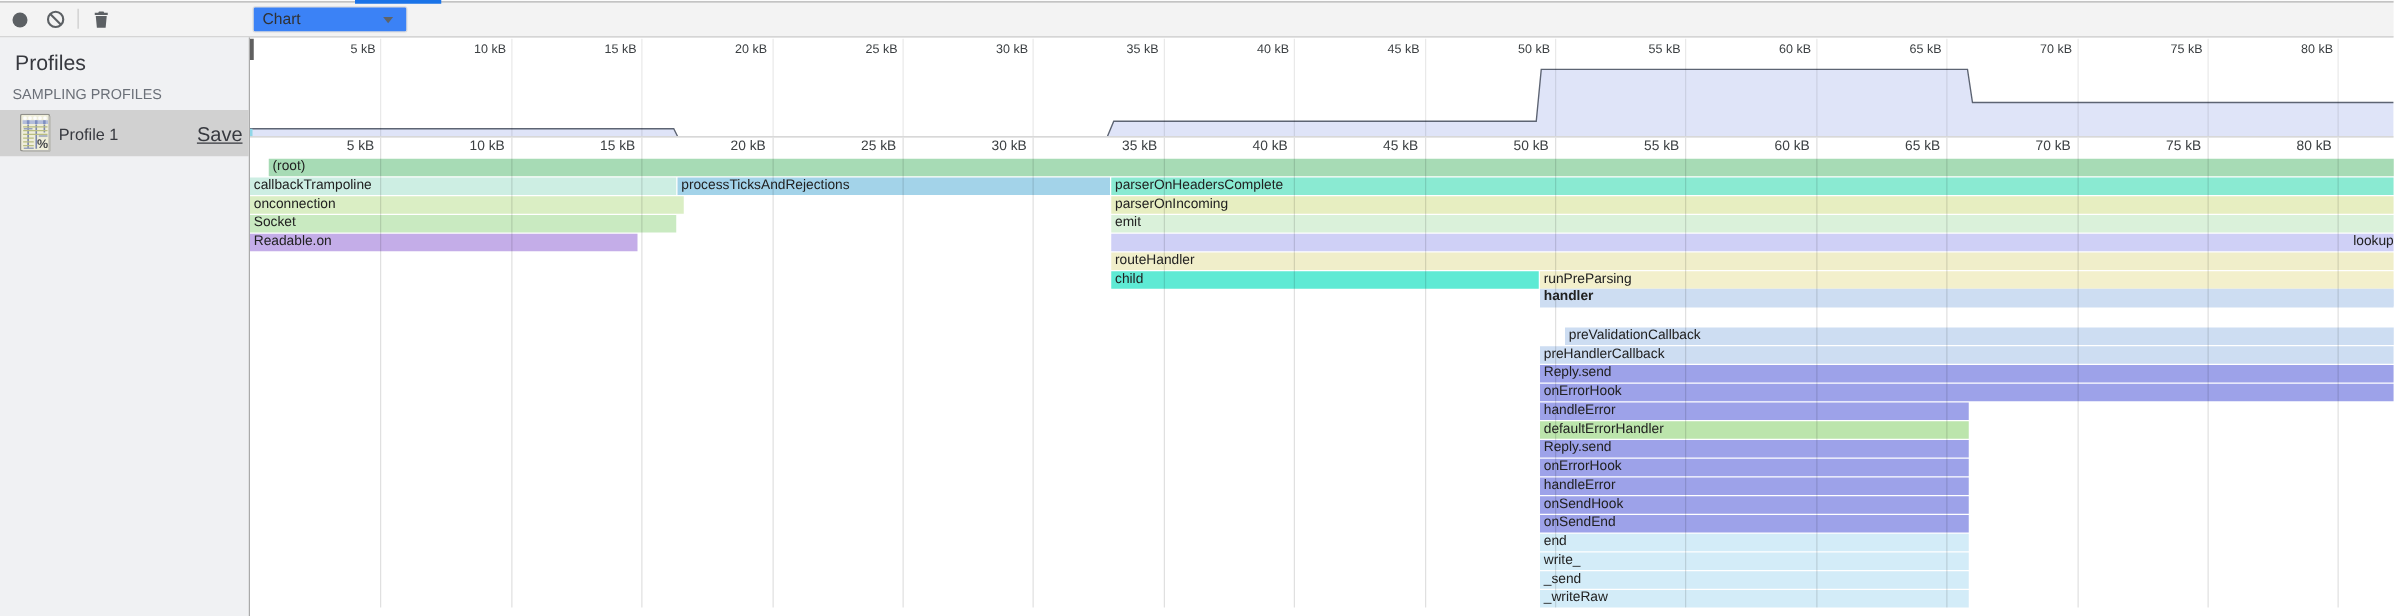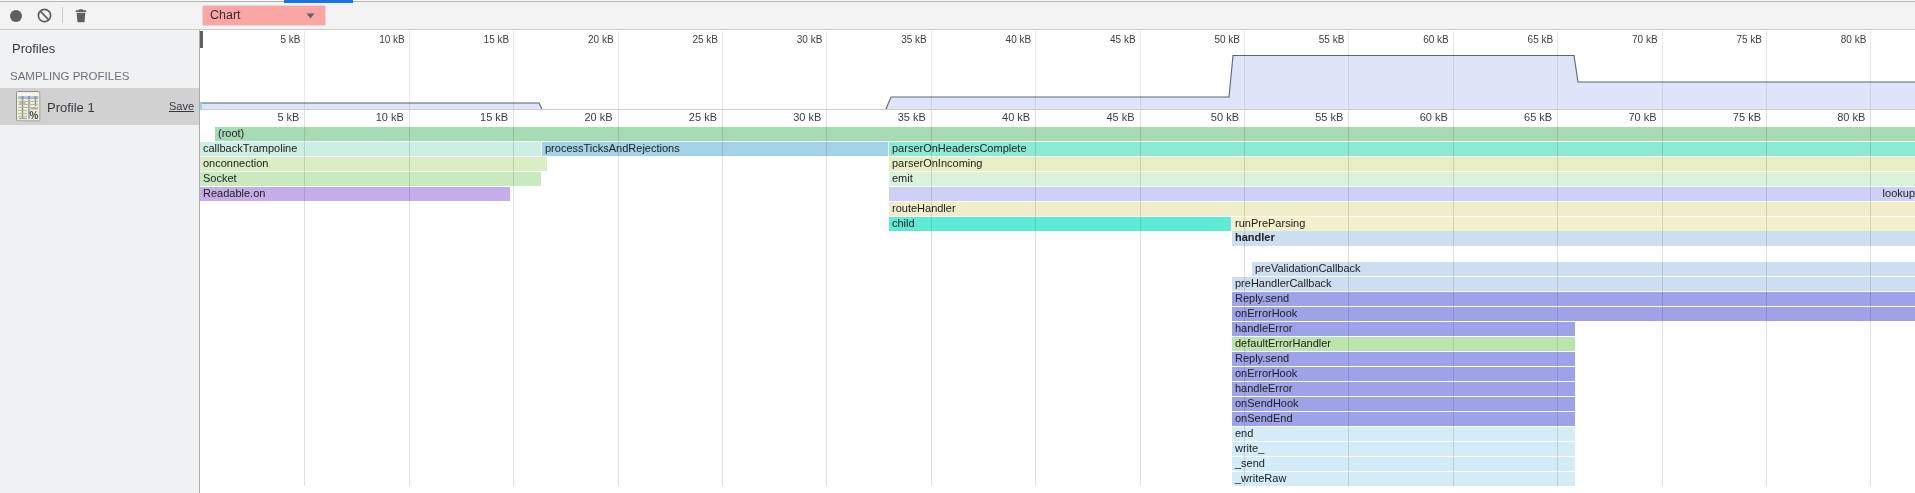--- a/index.html
+++ b/index.html
@@ -17,26 +17,26 @@
 <div class="abs" style="left:10px;top:10px;width:12px;height:12px;border-radius:50%;background:#5c6064;"></div>
 <svg class="abs" style="left:37px;top:8px;" width="15" height="15" viewBox="0 0 15 15">
     <circle cx="7.5" cy="7.5" r="6.1" fill="none" stroke="#5c6064" stroke-width="1.7"></circle>
     <line x1="3.2" y1="3.2" x2="11.8" y2="11.8" stroke="#5c6064" stroke-width="1.7"></line>
   </svg>
 <div class="abs" style="left:62px;top:7px;width:1px;height:16px;background:#ccc;"></div>
 <svg class="abs" style="left:74px;top:8px;" width="14" height="15" viewBox="0 0 14 15">
     <path d="M5.2 1.2h3.6l0.6 1H12.2v1.8H1.8V2.2h2.8z" fill="#5c6064"></path>
     <path d="M2.6 4.8h8.8l-0.9 9.4H3.5z" fill="#5c6064"></path>
   </svg>
-<div class="abs" style="left:202px;top:5px;width:124px;height:21px;background:#fca5a5;border:1px solid #dcdcde;border-radius:2px;box-sizing:border-box;font-size:12.5px;line-height:19px;color:#303134;padding-left:7px;">Chart<svg style="position:absolute;right:10px;top:7px;" width="9" height="6" viewBox="0 0 9 6">
+<div class="abs" style="left:202px;top:5px;width:124px;height:21px;background:#3b82f6;border:1px solid #dcdcde;border-radius:2px;box-sizing:border-box;font-size:12.5px;line-height:19px;color:#303134;padding-left:7px;">Chart<svg style="position:absolute;right:10px;top:7px;" width="9" height="6" viewBox="0 0 9 6">
       <path d="M0.5 0.5h8L4.5 5.5z" fill="#5f6368"></path>
     </svg></div>
 <div class="abs" style="left:0;top:30px;width:199px;height:463px;background:#f0f1f3;"></div>
 <div class="abs" style="left:199px;top:30px;width:1px;height:463px;background:#aaa;"></div>
-<div class="abs" style="left:12px;top:41px;font-size:13px;color:#37393f;">Profiles</div>
+<div class="abs" style="left:12px;top:41px;font-size:17px;color:#37393f;">Profiles</div>
 <div class="abs" style="left:10px;top:70px;font-size:11.5px;color:#6b7078;">SAMPLING PROFILES</div>
 <div class="abs" style="left:0;top:88px;width:199px;height:37px;background:#d1d1d1;"></div>
 <svg class="abs" style="left:16px;top:91px;" width="25" height="31" viewBox="0 0 25 31">
     <rect x="0.5" y="0.5" width="23" height="29" fill="#efeeda" stroke="#90908a" stroke-width="1" rx="1"></rect>
     <rect x="23" y="2" width="1.6" height="28" fill="#b9b9b4"></rect>
     <rect x="2" y="29" width="22" height="1.6" fill="#b9b9b4"></rect>
     <g fill="#fdfdfb">
       <circle cx="4" cy="3.4" r="1.5"></circle>
       <circle cx="8" cy="3.4" r="1.5"></circle>
       <circle cx="12" cy="3.4" r="1.5"></circle>
@@ -61,21 +61,21 @@
       <line x1="2.5" y1="25.5" x2="11" y2="25.5"></line>
     </g>
     <g stroke="#98a3bd" stroke-width="1.2">
       <line x1="3" y1="12" x2="10" y2="12"></line>
       <line x1="15" y1="17.8" x2="22" y2="17.8"></line>
       <line x1="3" y1="27.5" x2="11" y2="27.5"></line>
     </g>
     <text x="13.5" y="27.5" font-size="10" font-weight="bold" fill="#45474c" font-family="Liberation Sans">%</text>
   </svg>
 <div class="abs" style="left:47px;top:100px;font-size:13px;color:#37393f;">Profile 1</div>
-<div class="abs" style="right:1721px;top:100px;font-size:11px;color:#37393f;text-decoration:underline;">Save</div>
+<div class="abs" style="right:1721px;top:100px;font-size:16px;color:#37393f;text-decoration:underline;">Save</div>
 <svg class="abs" style="left:200px;top:30px;" width="1715" height="79" viewBox="0 0 1715 79">
     <path d="M0 79 L0 73 L339 73 L342 79 L686 79 L691 67 L1029 67 L1033 25.5 L1374 25.5 L1378 52 L1715 52 L1715 79 Z" fill="#dfe4f8"></path>
     <path d="M0 73 L339 73 L342 79 M686 79 L691 67 L1029 67 L1033 25.5 L1374 25.5 L1378 52 L1715 52" fill="none" stroke="#5d6473" stroke-width="1.1"></path>
   </svg>
 <div class="gl-o" style="left:304.4px;"></div>
 <div class="olabel" style="left:240.4px;top:34px;">5 kB</div>
 <div class="gl-o" style="left:408.8px;"></div>
 <div class="olabel" style="left:344.8px;top:34px;">10 kB</div>
 <div class="gl-o" style="left:513.2px;"></div>
 <div class="olabel" style="left:449.2px;top:34px;">15 kB</div>

